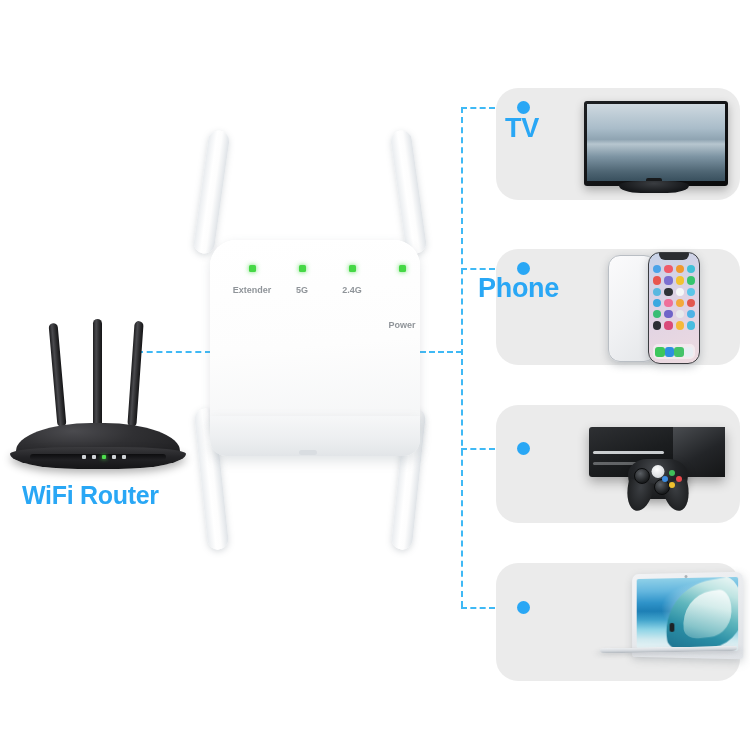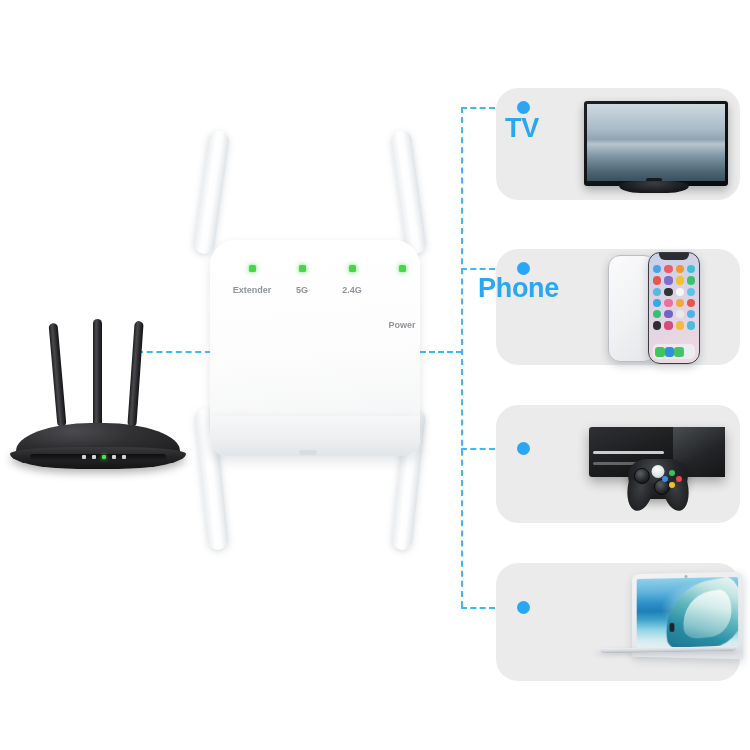--- a/index.html
+++ b/index.html
@@ -271,20 +271,21 @@
     <div class="r-ant" style="left:123px;top:16px;height:106px;transform:rotate(4deg);"></div>
     <div class="r-top"></div>
     <div class="r-base"></div>
     <div class="r-slot"></div>
     <div class="r-led" style="left:74px;"></div>
     <div class="r-led" style="left:84px;"></div>
     <div class="r-led on" style="left:94px;"></div>
     <div class="r-led" style="left:104px;"></div>
     <div class="r-led" style="left:114px;"></div>
   </div>
+  <div class="panel-label" style="left:22px;top:483px;font-size:25px;">WiFi Router</div>
 
   <div id="repeater">
 
     <div class="ant" style="left:6px;top:10px;width:21px;height:124px;transform:rotate(8deg);"></div>
     <div class="ant" style="left:203px;top:10px;width:21px;height:124px;transform:rotate(-8deg);"></div>
 
     <div class="ant" style="left:6px;top:288px;width:21px;height:142px;transform:rotate(-6deg);"></div>
     <div class="ant" style="left:203px;top:288px;width:21px;height:142px;transform:rotate(6deg);"></div>
 
     <div class="rp-body"></div>

